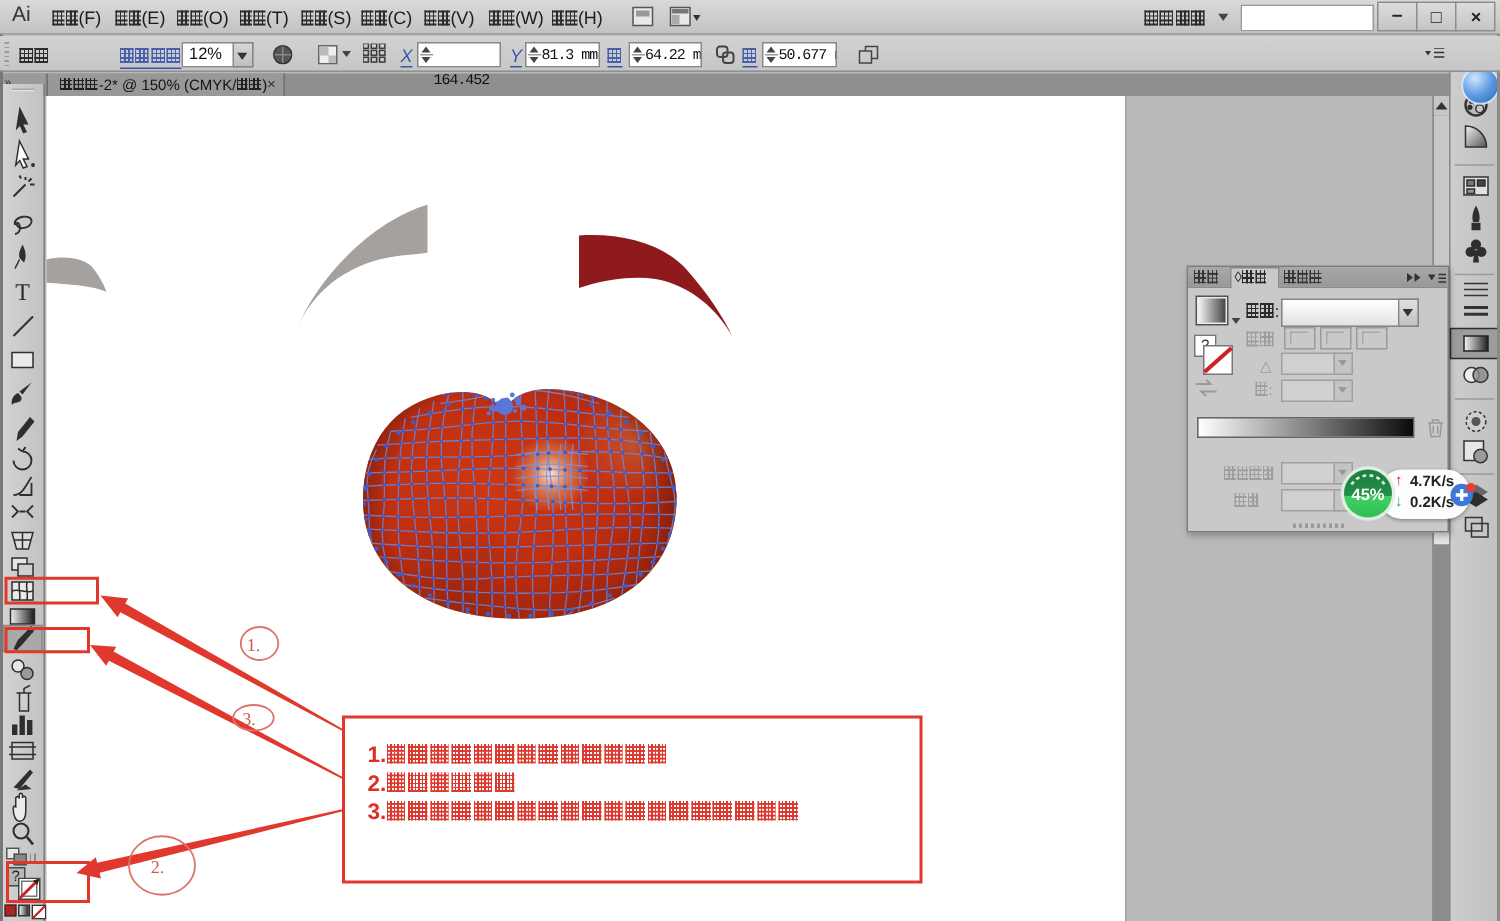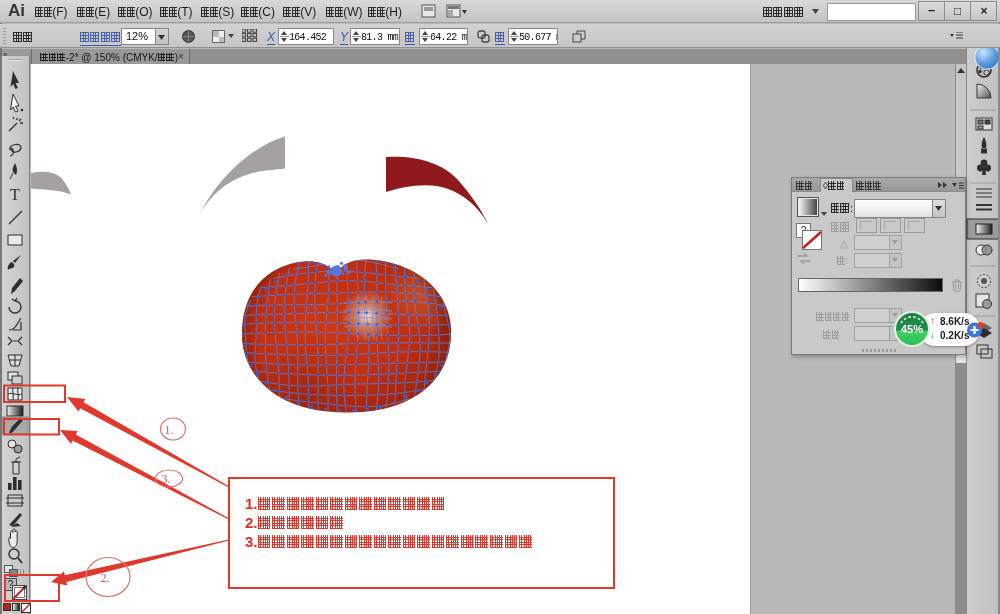--- a/index.html
+++ b/index.html
@@ -7,21 +7,21 @@
 .ab{position:absolute}
 .cj{display:inline-block;width:.76em;height:.84em;margin-right:.10em;vertical-align:-.06em;opacity:.9;background:
  repeating-linear-gradient(0deg,currentColor 0 1px,transparent 1px 3px),
  repeating-linear-gradient(90deg,currentColor 0 1px,transparent 1px 2.7px)}
 .blue{color:#3a56a8}
 svg{display:block}
 .m .cj{width:.66em;margin-right:.06em}
 .t3 .cj{width:.84em;margin-right:.13em;background:repeating-linear-gradient(0deg,currentColor 0 1px,transparent 1px 2.6px),repeating-linear-gradient(90deg,currentColor 0 1px,transparent 1px 2.3px);opacity:.95}
 </style></head><body>
 <div class="ab" style="left:0;top:0;width:1000px;height:23px;background:linear-gradient(#d9d9d9,#c3c3c3);border-bottom:1px solid #9e9e9e;z-index:30">
-    <div class="ab" style="left:8px;top:1px;font-size:17px;font-weight:bold;color:#333">Ai</div>
+    <div class="ab" style="left:8px;top:1px;font-size:14px;font-weight:normal;color:#333">Ai</div>
     <div class="ab m" style="left:35px;top:5px;font-size:12px;color:#1c1c1c"><i class="cj"></i><i class="cj"></i>(F)</div>
     <div class="ab m" style="left:77px;top:5px;font-size:12px;color:#1c1c1c"><i class="cj"></i><i class="cj"></i>(E)</div>
     <div class="ab m" style="left:118px;top:5px;font-size:12px;color:#1c1c1c"><i class="cj"></i><i class="cj"></i>(O)</div>
     <div class="ab m" style="left:160px;top:5px;font-size:12px;color:#1c1c1c"><i class="cj"></i><i class="cj"></i>(T)</div>
     <div class="ab m" style="left:201px;top:5px;font-size:12px;color:#1c1c1c"><i class="cj"></i><i class="cj"></i>(S)</div>
     <div class="ab m" style="left:241px;top:5px;font-size:12px;color:#1c1c1c"><i class="cj"></i><i class="cj"></i>(C)</div>
     <div class="ab m" style="left:283px;top:5px;font-size:12px;color:#1c1c1c"><i class="cj"></i><i class="cj"></i>(V)</div>
     <div class="ab m" style="left:326px;top:5px;font-size:12px;color:#1c1c1c"><i class="cj"></i><i class="cj"></i>(W)</div>
     <div class="ab m" style="left:368px;top:5px;font-size:12px;color:#1c1c1c"><i class="cj"></i><i class="cj"></i>(H)</div>
     <svg class="ab" style="left:421px;top:4px" width="16" height="15">
@@ -77,21 +77,21 @@
       <rect x="11.0" y="4.6" width="3.6" height="3.2" fill="none" stroke="#3a3a3a" stroke-width="1"></rect>
       <rect x="11.0" y="9.2" width="3.6" height="3.2" fill="none" stroke="#3a3a3a" stroke-width="1"></rect>
     </svg>
     <div class="ab blue" style="left:267px;top:6px;font-size:12px;font-style:italic;border-bottom:1px solid #3a56a8">X</div>
     <div class="ab" style="left:278px;top:4px;width:56px;height:17px;background:#fff;border:1px solid #878787"></div>
     <svg class="ab" style="left:280px;top:6px" width="9" height="13">
       <path d="M1,5 7,5 4,1 z" fill="#444"></path>
       <path d="M1,8 7,8 4,12 z" fill="#444"></path>
       <path d="M0,6.5 h9" stroke="#999"></path>
     </svg>
-    <div class="ab" style="left:289px;top:8px;width:44px;overflow:hidden;font-size:10px;font-family:'Liberation Mono',monospace;color:#111;letter-spacing:-0.7px;white-space:nowrap">164.452</div>
+    <div class="ab" style="left:289px;top:25px;width:44px;overflow:hidden;font-size:10px;font-family:'Liberation Mono',monospace;color:#111;letter-spacing:-0.7px;white-space:nowrap">164.452</div>
     <div class="ab blue" style="left:340px;top:6px;font-size:12px;font-style:italic;border-bottom:1px solid #3a56a8">Y</div>
     <div class="ab" style="left:350px;top:4px;width:50px;height:17px;background:#fff;border:1px solid #878787"></div>
     <svg class="ab" style="left:352px;top:6px" width="9" height="13">
       <path d="M1,5 7,5 4,1 z" fill="#444"></path>
       <path d="M1,8 7,8 4,12 z" fill="#444"></path>
       <path d="M0,6.5 h9" stroke="#999"></path>
     </svg>
     <div class="ab" style="left:361px;top:8px;width:38px;overflow:hidden;font-size:10px;font-family:'Liberation Mono',monospace;color:#111;letter-spacing:-0.7px;white-space:nowrap">81.3 mm</div>
     <div class="ab blue" style="left:405px;top:6px;font-size:12px;border-bottom:1px solid #3a56a8"><i class="cj"></i></div>
     <div class="ab" style="left:419px;top:4px;width:49px;height:17px;background:#fff;border:1px solid #878787"></div>
@@ -806,21 +806,21 @@
     <svg class="ab" style="left:100px;top:135px" width="7" height="5">
       <path d="M0,0 6,0 3,4 z" fill="#999"></path>
     </svg>
     <div class="ab" style="left:31px;top:151px;font-size:10px;color:#9a9a9a"><i class="cj"></i><i class="cj"></i></div>
     <div class="ab" style="left:62px;top:148px;width:48px;height:15px;background:#d0d0d0;border:1px solid #a0a0a0"></div>
     <div class="ab" style="left:97px;top:148px;width:13px;height:15px;background:#c4c4c4;border:1px solid #a0a0a0"></div>
     <div class="ab" style="left:70px;top:171px;width:34px;height:3px;background:repeating-linear-gradient(90deg,#9a9a9a 0 2px,transparent 2px 4px)"></div>
   </div>
 <div class="ab" style="left:919px;top:313px;width:61px;height:33px;background:#fdfdfd;border-radius:16px;box-shadow:0 1px 3px rgba(0,0,0,0.35)"></div>
 <div class="ab" style="left:930px;top:315px;font-size:10px;color:#e03025;font-weight:bold">↑</div>
-<div class="ab" style="left:940px;top:316px;font-size:10px;color:#222;font-weight:bold">8.6K/s</div>
+<div class="ab" style="left:940px;top:316px;font-size:10px;color:#222;font-weight:bold">4.7K/s</div>
 <div class="ab" style="left:930px;top:329px;font-size:10px;color:#2f9e8a;font-weight:bold">↓</div>
 <div class="ab" style="left:940px;top:330px;font-size:10px;color:#222;font-weight:bold">0.2K/s</div>
 <svg class="ab" style="left:965px;top:320px" width="22" height="20">
     <circle cx="9.5" cy="10" r="7.5" fill="#3c78d8"></circle>
     <path d="M9.5,6 v8 M5.5,10 h8" stroke="#fff" stroke-width="2.2"></path>
     <circle cx="15.5" cy="5" r="3" fill="#e8402e"></circle>
   </svg>
 <svg class="ab" style="left:893px;top:310px" width="39" height="39">
     <defs>
       <linearGradient id="ballg" x1="0" y1="0" x2="0" y2="1">

